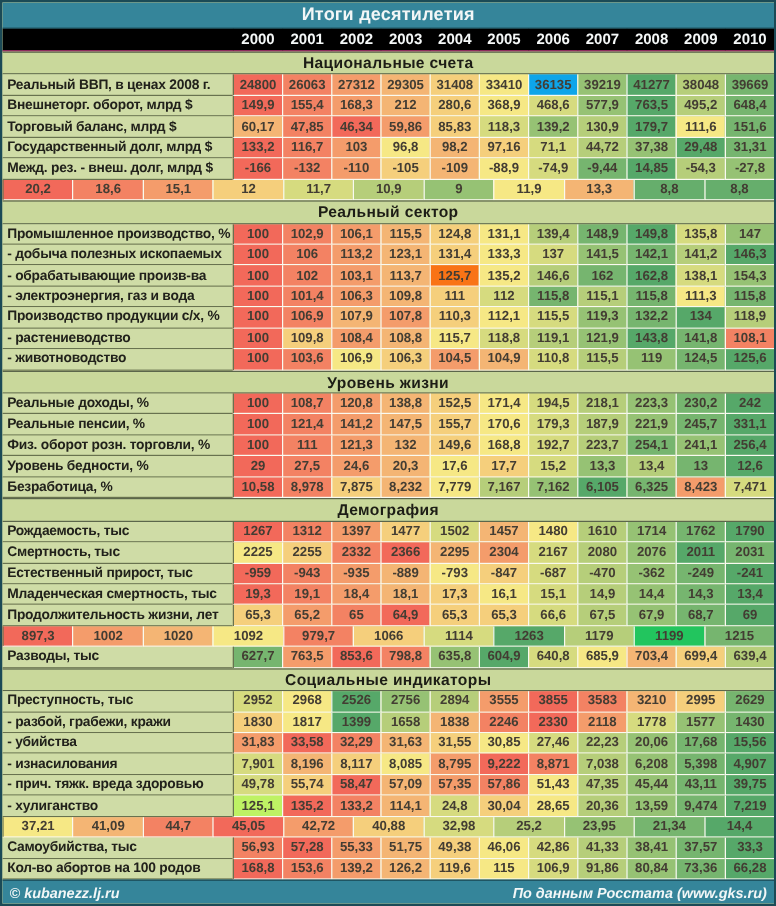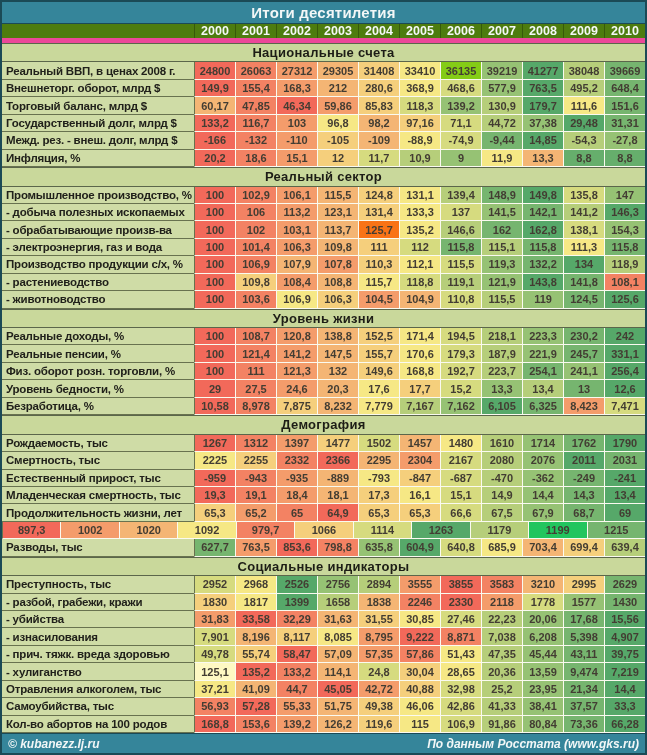--- a/index.html
+++ b/index.html
@@ -16,23 +16,23 @@
     height:22px;flex:0 0 22px;
     background:#35859a;
     color:#f2f7f7;
     font-size:15px;font-weight:bold;
     display:flex;align-items:center;justify-content:center;
     border-bottom:1px solid #1b4a56;
     letter-spacing:.2px;
   }
   .yearrow{
     height:19px;flex:0 0 19px;
-    background:#4d7c0f;
+    background:#000000;
     display:flex;
-    border-bottom:5px solid #ec4899;
+    border-bottom:1px solid #ec4899;
     text-align:right;
   }
   .yr-spacer{flex:0 0 192px;}
   .yr-cell{
     flex:1 1 0;
     color:#f5f8f8;font-size:12.5px;font-weight:bold;
     display:flex;align-items:center;justify-content:center;
     border-left:1px solid rgba(0,0,0,.28);
   }
   .body{flex:1 1 auto;display:flex;flex-direction:column;}
@@ -96,21 +96,21 @@
   <div class="body" id="table-body">
       <div class="section-band">Национальные счета</div>
       <div class="trow">
         <div class="lbl">Реальный ВВП, в ценах 2008 г.</div>
         <div class="cell first" style="background: rgb(242, 105, 90);">24800</div>
         <div class="cell" style="background: rgb(243, 130, 99);">26063</div>
         <div class="cell" style="background: rgb(244, 156, 107);">27312</div>
         <div class="cell" style="background: rgb(244, 181, 116);">29305</div>
         <div class="cell" style="background: rgb(245, 207, 124);">31408</div>
         <div class="cell" style="background: rgb(246, 232, 133);">33410</div>
-        <div class="cell" style="background: #84cc16;">36135</div>
+        <div class="cell" style="background: #0ea5e9;">36135</div>
         <div class="cell" style="background: rgb(150, 194, 116);">39219</div>
         <div class="cell" style="background: rgb(86, 168, 105);">41277</div>
         <div class="cell" style="background: rgb(182, 206, 122);">38048</div>
         <div class="cell" style="background: rgb(118, 181, 111);">39669</div>
       </div>
       <div class="trow">
         <div class="lbl">Внешнеторг. оборот, млрд $</div>
         <div class="cell first" style="background: rgb(242, 105, 90);">149,9</div>
         <div class="cell" style="background: rgb(243, 130, 99);">155,4</div>
         <div class="cell" style="background: rgb(244, 156, 107);">168,3</div>
@@ -159,21 +159,20 @@
         <div class="cell" style="background: rgb(245, 207, 124);">-105</div>
         <div class="cell" style="background: rgb(244, 181, 116);">-109</div>
         <div class="cell" style="background: rgb(246, 232, 133);">-88,9</div>
         <div class="cell" style="background: rgb(214, 219, 127);">-74,9</div>
         <div class="cell" style="background: rgb(118, 181, 111);">-9,44</div>
         <div class="cell" style="background: rgb(86, 168, 105);">14,85</div>
         <div class="cell" style="background: rgb(182, 206, 122);">-54,3</div>
         <div class="cell" style="background: rgb(150, 194, 116);">-27,8</div>
       </div>
       <div class="trow">
-        <div class="lbl">Инфляция, %</div>
         <div class="cell first" style="background: rgb(242, 105, 90);">20,2</div>
         <div class="cell" style="background: rgb(243, 130, 99);">18,6</div>
         <div class="cell" style="background: rgb(244, 156, 107);">15,1</div>
         <div class="cell" style="background: rgb(245, 207, 124);">12</div>
         <div class="cell" style="background: rgb(214, 219, 127);">11,7</div>
         <div class="cell" style="background: rgb(182, 206, 122);">10,9</div>
         <div class="cell" style="background: rgb(150, 194, 116);">9</div>
         <div class="cell" style="background: rgb(246, 232, 133);">11,9</div>
         <div class="cell" style="background: rgb(244, 181, 116);">13,3</div>
         <div class="cell" style="background: rgb(102, 174, 108);">8,8</div>
@@ -513,34 +512,33 @@
         <div class="cell" style="background: rgb(244, 156, 107);">57,35</div>
         <div class="cell" style="background: rgb(243, 130, 99);">57,86</div>
         <div class="cell" style="background: rgb(246, 232, 133);">51,43</div>
         <div class="cell" style="background: rgb(182, 206, 122);">47,35</div>
         <div class="cell" style="background: rgb(150, 194, 116);">45,44</div>
         <div class="cell" style="background: rgb(118, 181, 111);">43,11</div>
         <div class="cell" style="background: rgb(86, 168, 105);">39,75</div>
       </div>
       <div class="trow">
         <div class="lbl">- хулиганство</div>
-        <div class="cell first" style="background: #fef9c3;">125,1</div>
+        <div class="cell first" style="background: #bef264;">125,1</div>
         <div class="cell" style="background: rgb(242, 105, 90);">135,2</div>
         <div class="cell" style="background: rgb(243, 130, 99);">133,2</div>
         <div class="cell" style="background: rgb(244, 181, 116);">114,1</div>
         <div class="cell" style="background: rgb(214, 219, 127);">24,8</div>
         <div class="cell" style="background: rgb(245, 207, 124);">30,04</div>
         <div class="cell" style="background: rgb(246, 232, 133);">28,65</div>
         <div class="cell" style="background: rgb(182, 206, 122);">20,36</div>
         <div class="cell" style="background: rgb(150, 194, 116);">13,59</div>
         <div class="cell" style="background: rgb(118, 181, 111);">9,474</div>
         <div class="cell" style="background: rgb(86, 168, 105);">7,219</div>
       </div>
       <div class="trow">
-        <div class="lbl">Отравления алкоголем, тыс</div>
         <div class="cell first" style="background: rgb(246, 232, 133);">37,21</div>
         <div class="cell" style="background: rgb(244, 181, 116);">41,09</div>
         <div class="cell" style="background: rgb(243, 130, 99);">44,7</div>
         <div class="cell" style="background: rgb(242, 105, 90);">45,05</div>
         <div class="cell" style="background: rgb(244, 156, 107);">42,72</div>
         <div class="cell" style="background: rgb(245, 207, 124);">40,88</div>
         <div class="cell" style="background: rgb(214, 219, 127);">32,98</div>
         <div class="cell" style="background: rgb(182, 206, 122);">25,2</div>
         <div class="cell" style="background: rgb(150, 194, 116);">23,95</div>
         <div class="cell" style="background: rgb(118, 181, 111);">21,34</div>

